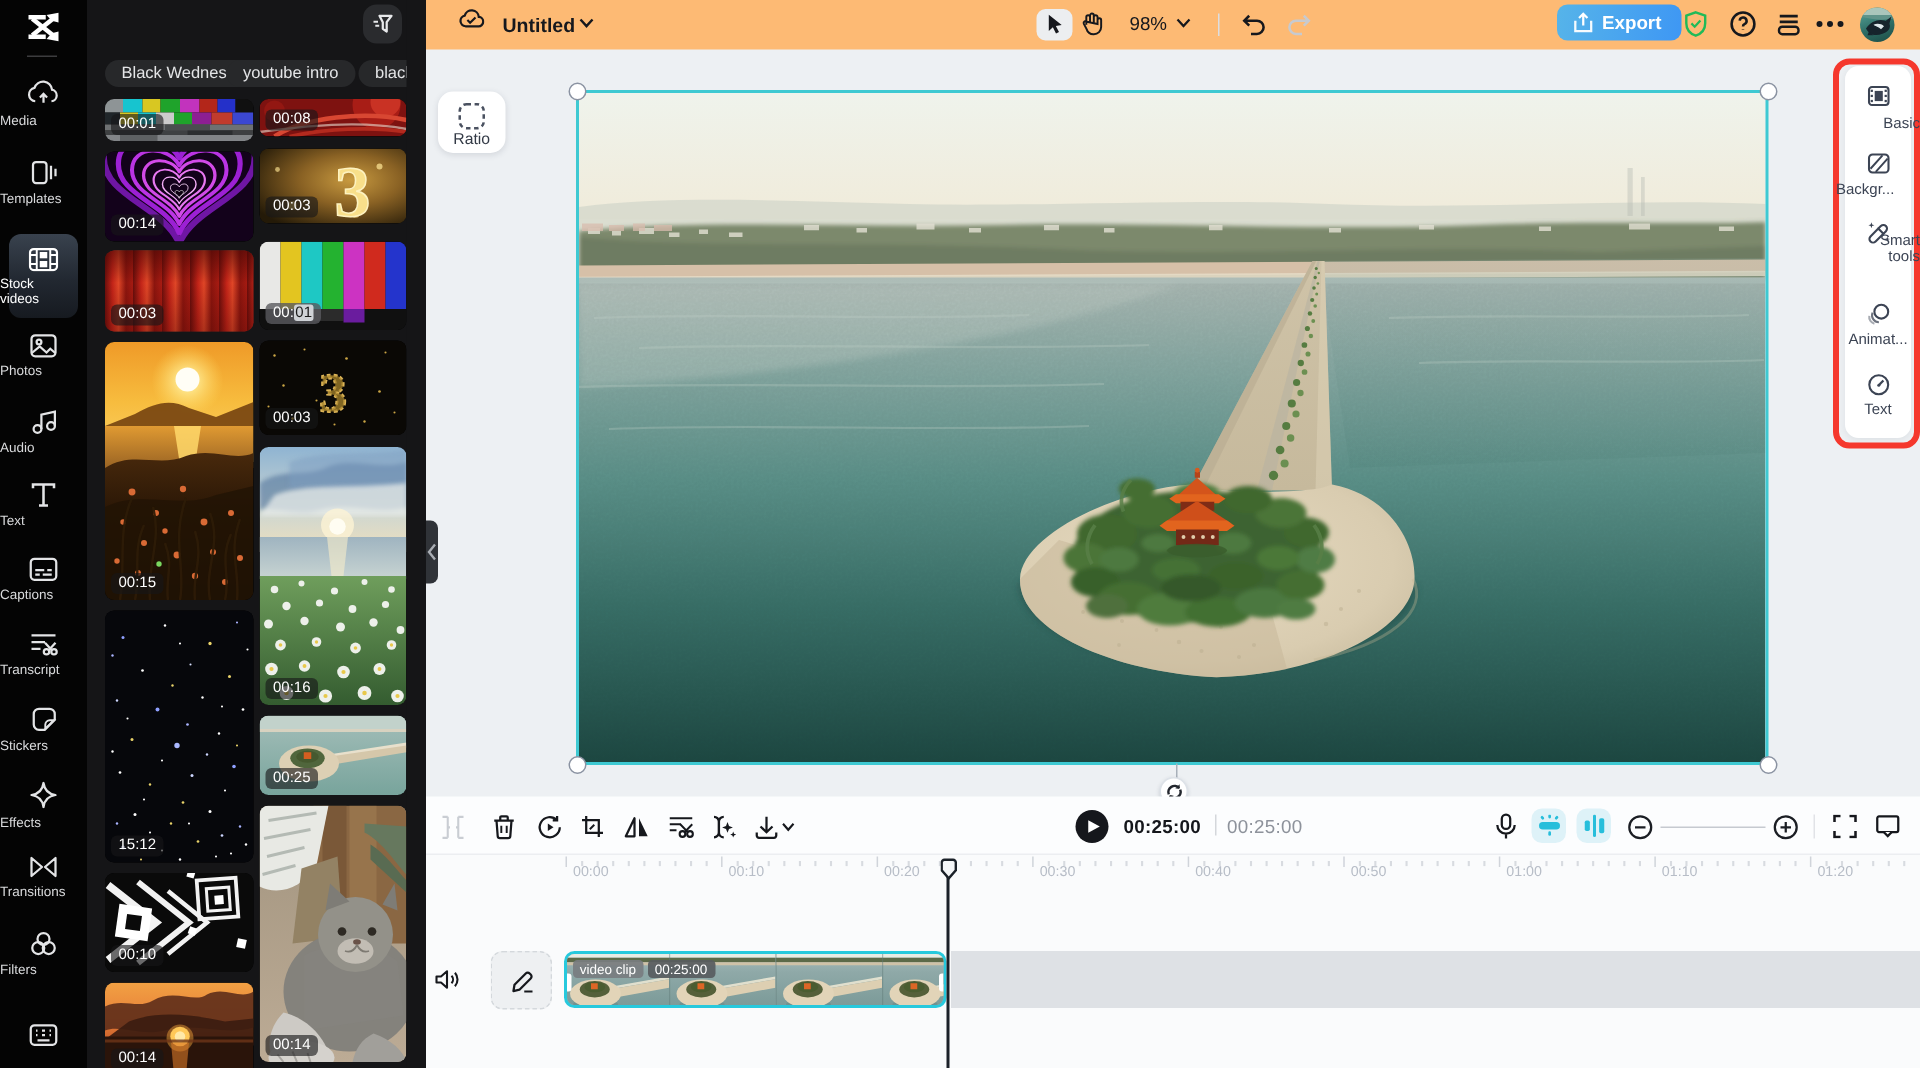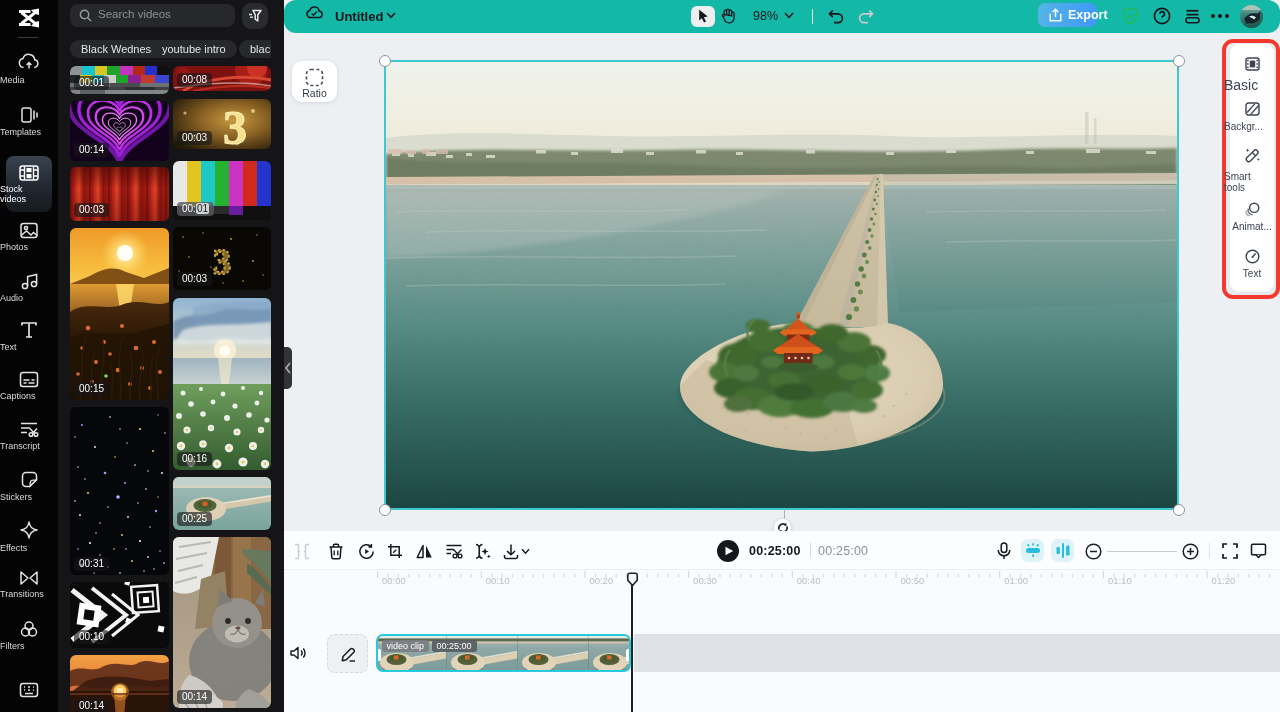--- a/index.html
+++ b/index.html
@@ -11,21 +11,21 @@
   .navitem { position:absolute; left:0; width:58px; text-align:left; color:#d9dadc; font-size:9px; }
   .navitem svg { display:block; margin:0 auto 3px; }
   #stocksel { position:absolute; left:6px; top:156px; width:46px; height:56px; border-radius:8px;
      background:linear-gradient(180deg,#39424e 0%,#222831 55%,#161a20 100%); }
   
   #panel { left:58px; top:0; width:226px; height:712px; background:#151517; z-index:25; overflow:hidden; }
   .chip { position:absolute; background:#27282a; color:#e4e5e7; font-size:11px; line-height:18px; border-radius:9px; padding:0 11px; white-space:nowrap; }
   .thumb { position:absolute; border-radius:6px; overflow:hidden; background:#000; }
   .dur { position:absolute; left:4px; bottom:4px; background:rgba(22,22,24,.62); color:#fff; font-size:10px; line-height:14px; padding:0 5px; border-radius:4px; }
   
-  #topbar { left:284px; top:0; width:996px; height:33px; background:#14b8a6; z-index:20;border-radius:12px; }
+  #topbar { left:284px; top:0; width:996px; height:33px; background:#fdba74; z-index:20; }
   
   #canvas { left:284px; top:33px; width:996px; height:498px; background:#edf0f3; z-index:1; }
   
   #toolbar { left:284px; top:531px; width:996px; height:39px; background:#fcfdfe; border-bottom:1px solid #eceef1; z-index:10; }
   
   #timeline { left:284px; top:570px; width:996px; height:142px; background:#fafbfc; z-index:5; }
 </style>
 </head>
 <body>
 <div id="stage">
@@ -262,21 +262,21 @@
     <svg class="abs" style="left:500px;top:12px" width="10" height="7" viewBox="0 0 10 7" fill="none" stroke="#16181d" stroke-width="1.5">
         <path d="M1 1 L5 5.4 L9 1"></path>
       </svg>
     <div class="abs" style="left:528px;top:9px;width:1px;height:15px;background:#dcdee2"></div>
     <svg class="abs" style="left:544px;top:9px" width="16" height="15" viewBox="0 0 16 15" fill="none" stroke="#16181d" stroke-width="1.7">
       <path d="M4.8 1.5 L1.5 4.8 L4.8 8.1 M1.5 4.8 H10 a4.4 4.4 0 0 1 0 8.8 H6"></path>
     </svg>
     <svg class="abs" style="left:574px;top:9px" width="16" height="15" viewBox="0 0 16 15" fill="none" stroke="#c7cacf" stroke-width="1.7">
       <path d="M11.2 1.5 L14.5 4.8 L11.2 8.1 M14.5 4.8 H6 a4.4 4.4 0 0 0 0 8.8 H10"></path>
     </svg>
-    <div class="abs" style="left:754px;top:3px;width:59px;height:24px;border-radius:7px;background:linear-gradient(100deg,#56b4e9 0%,#3e97f4 100%)">
+    <div class="abs" style="left:754px;top:3px;width:83px;height:24px;border-radius:7px;background:linear-gradient(100deg,#56b4e9 0%,#3e97f4 100%)">
       <svg class="abs" style="left:11px;top:5px" width="13" height="14" viewBox="0 0 13 14" fill="none" stroke="#fff" stroke-width="1.5">
         <path d="M2 6.5 H1.2 V12.8 H11.8 V6.5 H11" opacity=".95"></path>
         <path d="M6.5 9 V1.5 M3.7 4 L6.5 1.2 L9.3 4"></path>
       </svg>
       <div class="abs" style="left:30px;top:5px;font-size:12.5px;font-weight:bold;color:#fff">Export</div>
     </div>
     <svg class="abs" style="left:839px;top:7px" width="15" height="18" viewBox="0 0 15 18" fill="none" stroke="#20ba58" stroke-width="1.6">
       <path d="M7.5 1.2 L13.8 3.4 V8.5 C13.8 12.6 11.2 15.5 7.5 16.8 C3.8 15.5 1.2 12.6 1.2 8.5 V3.4 Z"></path>
       <path d="M4.6 8.6 L6.8 10.8 L10.6 6.6" stroke-width="1.5"></path>
     </svg>
@@ -539,27 +539,20 @@
       <div class="abs" style="left:53.5px;top:4px;background:rgba(88,92,95,.92);color:#fff;font-size:9px;line-height:12px;padding:0 5px;border-radius:3px">00:25:00</div>
       <div class="abs" style="left:0px;top:13px;width:3px;height:12px;background:#fff;border-radius:0 2px 2px 0"></div>
       <div class="abs" style="left:247.5px;top:13px;width:3px;height:12px;background:#fff;border-radius:2px 0 0 2px"></div>
     </div>
     <div class="abs" style="left:347px;top:14px;width:1.6px;height:128px;background:#1b2129"></div>
     <svg class="abs" style="left:342.5px;top:2px" width="11" height="15" viewBox="0 0 11 15">
       <path d="M2.6 1.2 H8.4 A1.8 1.8 0 0 1 10.2 3 V8.2 L5.5 13.6 L0.8 8.2 V3 A1.8 1.8 0 0 1 2.6 1.2 Z" fill="#f4f6f8" stroke="#1b2129" stroke-width="1.6"></path>
     </svg>
   </div>
   <div id="panel" class="abs">
-    <div class="abs" style="left:12px;top:4px;width:165px;height:23px;background:#27282a;border-radius:8px">
-      <svg class="abs" style="left:9px;top:5px" width="13" height="13" viewBox="0 0 13 13" fill="none" stroke="#9a9ba0" stroke-width="1.4">
-        <circle cx="5.5" cy="5.5" r="4.2"></circle>
-          <path d="M8.8 8.8 L12 12"></path>
-      </svg>
-      <div class="abs" style="left:28px;top:4px;font-size:11.5px;color:#8f9095">Search videos</div>
-    </div>
     <div class="abs" style="left:184px;top:3px;width:26px;height:26px;background:#2a2b2e;border-radius:9px">
       <svg class="abs" style="left:6px;top:6px" width="14" height="14" viewBox="0 0 14 14" fill="none" stroke="#e8e9eb" stroke-width="1.5">
         <path d="M5 1.5 H13 L9.8 5.8 V12 L7.2 10.2 V5.8 Z" stroke-linejoin="round"></path>
         <path d="M1 5.5 H4 M2.2 8.2 H4.8" stroke-width="1.4"></path>
       </svg>
     </div>
     <div class="chip" style="left:12px;top:40px">Black Wednesday</div>
     <div class="chip" style="left:93px;top:40px">youtube intro</div>
     <div class="chip" style="left:181px;top:40px;width:45px;border-radius:9px 0 0 9px;padding-right:0">black fr</div>
 
@@ -723,21 +716,21 @@
             <circle cx="8" cy="142" r=".8" fill="#aab4ff"></circle>
             <circle cx="30" cy="148" r=".7" fill="#fff"></circle>
             <circle cx="56" cy="142" r=".7" fill="#fff"></circle>
             <circle cx="78" cy="150" r=".9" fill="#cdd6ff"></circle>
             <circle cx="24" cy="166" r=".7" fill="#e8d26a"></circle>
             <circle cx="50" cy="166" r=".8" fill="#fff"></circle>
             <circle cx="74" cy="164" r=".7" fill="#fff"></circle>
             <circle cx="94" cy="156" r=".8" fill="#fff"></circle>
         </g>
       </svg>
-      <div class="dur">00:31</div>
+      <div class="dur">15:12</div>
     </div>
     <div class="thumb" style="left:12px;top:582px;width:99px;height:66px">
       <svg width="99" height="66" viewBox="0 0 99 66">
         <rect width="99" height="66" fill="#0a0a0a"></rect>
         <g fill="none" stroke="#f2f2f2">
           <path d="M2 8 L34 33 L2 58" stroke-width="5"></path>
           <path d="M22 6 L56 33 L22 60" stroke-width="4"></path>
           <path d="M42 12 L68 33 L42 54" stroke-width="3"></path>
           <rect x="8" y="22" width="22" height="22" fill="#fff" stroke="none" transform="rotate(8 19 33)"></rect>
           <rect x="14" y="28" width="10" height="10" fill="#0a0a0a" stroke="none" transform="rotate(8 19 33)"></rect>
@@ -1092,33 +1085,33 @@
       <rect x="4.8" y="3.6" width="5.4" height="6.8" fill="#3c4454" stroke="none"></rect>
       <g fill="#3c4454" stroke="none">
           <rect x="2.1" y="2.8" width="1.5" height="1.5"></rect>
           <rect x="2.1" y="6.2" width="1.5" height="1.5"></rect>
           <rect x="2.1" y="9.6" width="1.5" height="1.5"></rect>
           <rect x="11.4" y="2.8" width="1.5" height="1.5"></rect>
           <rect x="11.4" y="6.2" width="1.5" height="1.5"></rect>
           <rect x="11.4" y="9.6" width="1.5" height="1.5"></rect>
         </g>
     </svg>
-    <div class="abs" style="left:1224px;top:77px;width:56px;text-align:left;font-size:14px;color:#3c4454">Basic</div>
+    <div class="abs" style="left:1224px;top:77px;width:56px;text-align:right;font-size:10px;color:#3c4454">Basic</div>
     <svg class="abs" style="left:1245px;top:102px" width="15" height="14" viewBox="0 0 15 14" fill="none" stroke="#3c4454" stroke-width="1.4">
       <rect x="1" y="1" width="13" height="12" rx="2.4"></rect>
       <path d="M2 10.5 L10 1.6 M5.5 12.6 L13.4 3.8" stroke-width="1.3"></path>
     </svg>
     <div class="abs" style="left:1224px;top:121px;width:56px;font-size:10px;color:#3c4454">Backgr...</div>
     <svg class="abs" style="left:1244px;top:147px" width="17" height="17" viewBox="0 0 17 17" fill="none" stroke="#3c4454" stroke-width="1.4">
       <path d="M8.2 5.4 L11.6 8.8 L6.4 14 a2.4 2.4 0 0 1 -3.4 -3.4 Z"></path>
       <path d="M8.2 5.4 L9.9 3.7 a2.4 2.4 0 0 1 3.4 3.4 L11.6 8.8"></path>
       <path d="M3.6 1.2 l.5 1.5 l1.5 .5 l-1.5 .5 l-.5 1.5 l-.5 -1.5 l-1.5 -.5 l1.5 -.5 z" fill="#3c4454" stroke="none"></path>
       <path d="M14.2 10.6 l.45 1.35 l1.35 .45 l-1.35 .45 l-.45 1.35 l-.45 -1.35 l-1.35 -.45 l1.35 -.45 z" fill="#3c4454" stroke="none"></path>
     </svg>
-    <div class="abs" style="left:1224px;top:172px;width:56px;text-align:left;font-size:10px;color:#3c4454;line-height:10.5px">Smart<br>tools</div>
+    <div class="abs" style="left:1224px;top:156px;width:56px;text-align:right;font-size:10px;color:#3c4454;line-height:10.5px">Smart<br>tools</div>
     <svg class="abs" style="left:1244px;top:202px" width="17" height="15" viewBox="0 0 17 15" fill="none" stroke="#3c4454" stroke-width="1.4">
       <circle cx="10.2" cy="5.8" r="4.6"></circle>
       <path d="M4.4 6.4 a4.6 4.6 0 0 0 4.2 6.4" opacity=".75"></path>
       <path d="M2.2 8.6 a4.6 4.6 0 0 0 3.4 5.2" opacity=".45"></path>
     </svg>
     <div class="abs" style="left:1224px;top:221px;width:56px;text-align:center;font-size:10px;color:#3c4454">Animat...</div>
     <svg class="abs" style="left:1245px;top:249px" width="15" height="15" viewBox="0 0 15 15" fill="none" stroke="#3c4454" stroke-width="1.4">
       <circle cx="7.5" cy="7.5" r="6.3"></circle>
       <path d="M7.5 7.9 L10.6 4.6" stroke-width="1.5"></path>
       <circle cx="7.5" cy="7.9" r="1" fill="#3c4454" stroke="none"></circle>

